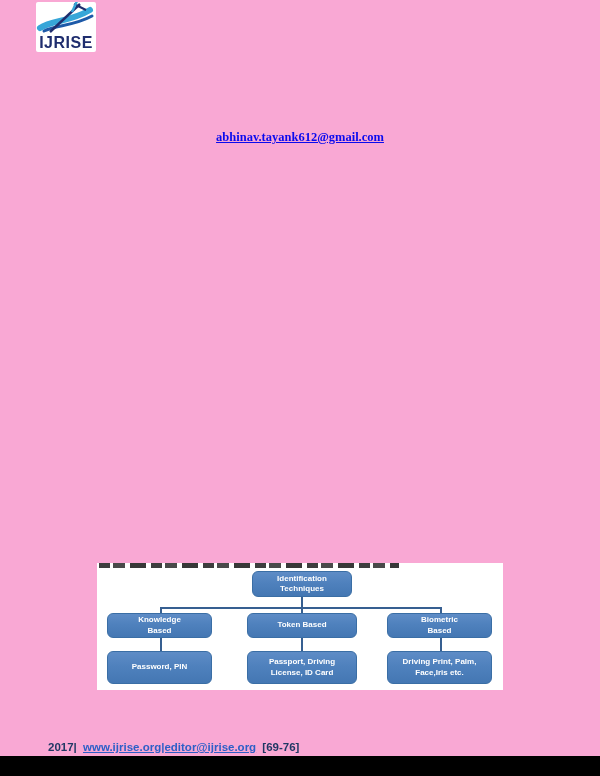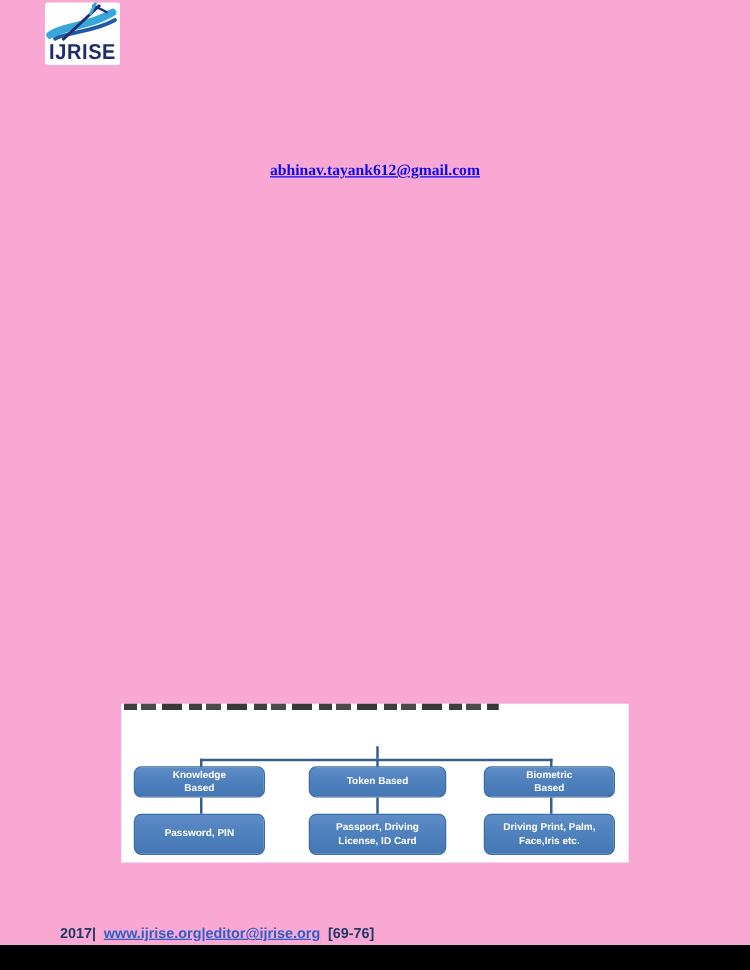--- a/index.html
+++ b/index.html
@@ -95,20 +95,23 @@
     <span class="logo-text">IJRISE</span>
   </div>
 
   <div class="email-row">
     <a href="#" class="email-link">abhinav.tayank612@gmail.com</a>
   </div>
 
   <div class="figure-panel">
     <div class="clipped-text"></div>
 
+    <div class="node n-root">
+      <span class="txt">Identification Techniques</span>
+    </div>
 
     <div class="conn c-v-root"></div>
     <div class="conn c-h-bus"></div>
     <div class="conn c-v-l"></div>
     <div class="conn c-v-m"></div>
     <div class="conn c-v-r"></div>
 
     <div class="node n-knowledge">
       <span class="txt">Knowledge Based</span>
     </div>

